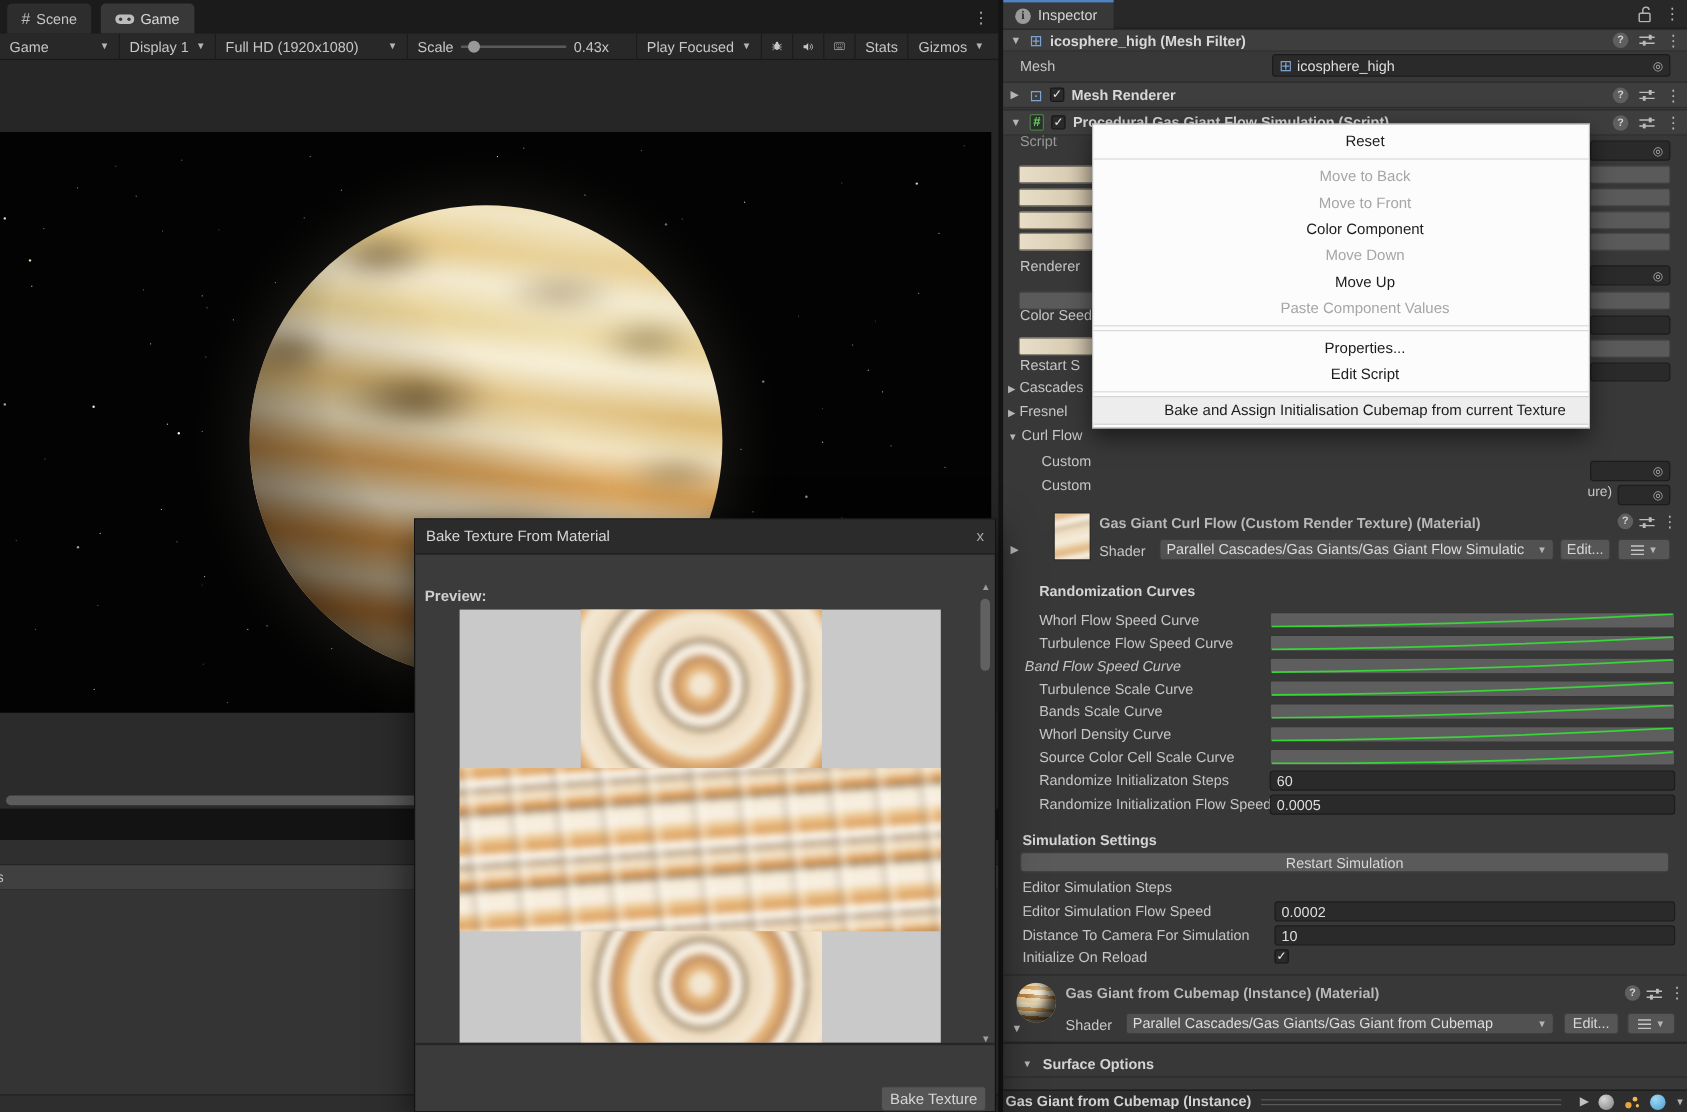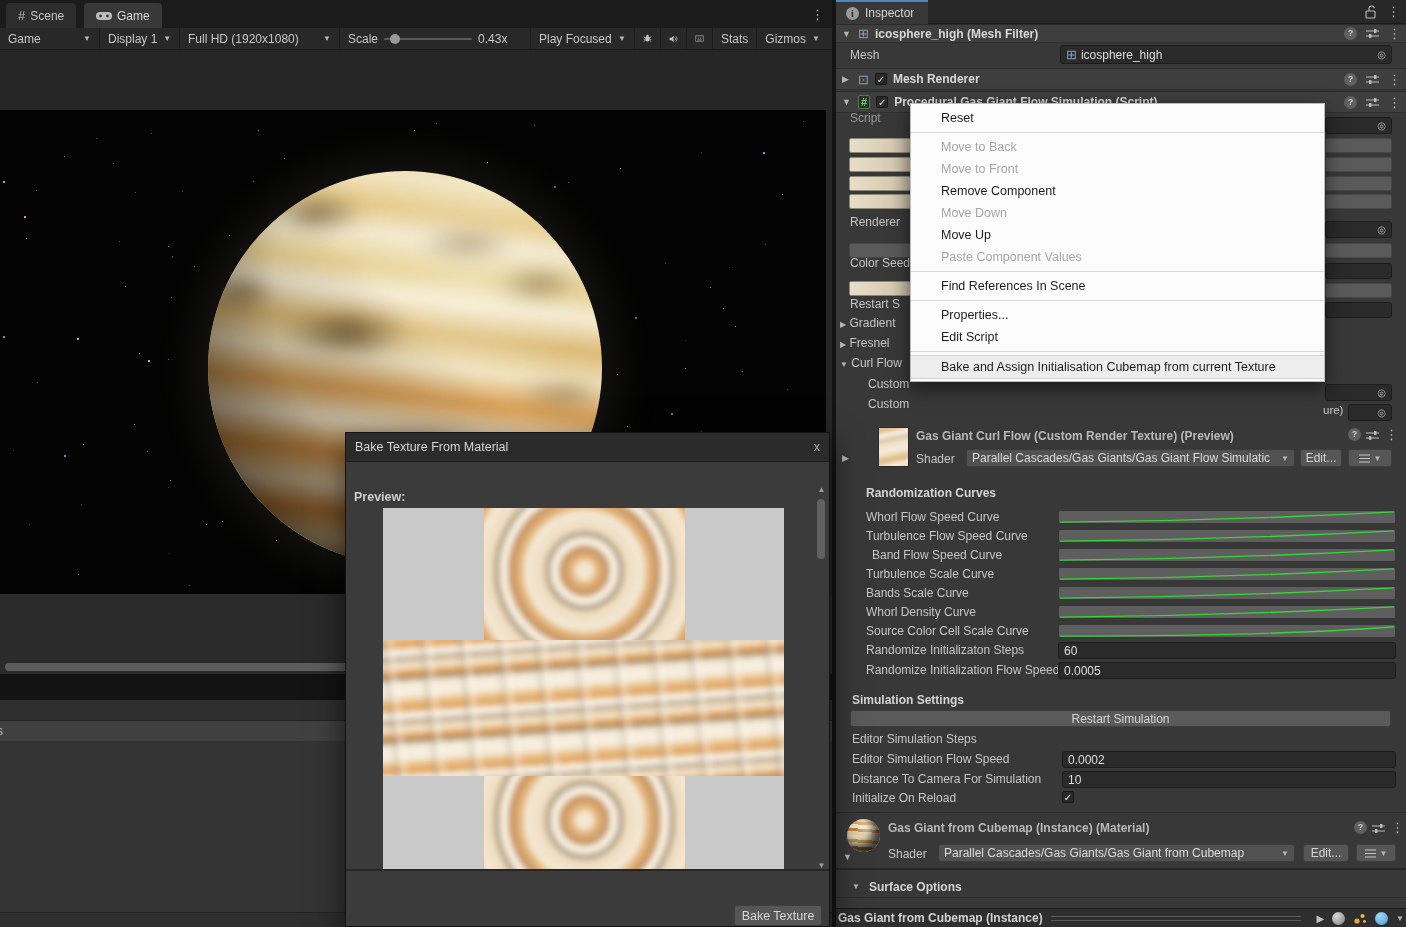--- a/index.html
+++ b/index.html
@@ -99,21 +99,21 @@
   .thumb-planet { position:absolute; border-radius:50%; overflow:hidden;
     background:
       radial-gradient(circle at 62% 30%, rgba(255,255,240,0.5) 0%, rgba(255,255,240,0) 40%),
       repeating-linear-gradient(184deg,#e9dcbb 0 4px,#d8a45e 4px 7px,#f0e6ca 7px 11px,#b98044 11px 14px,#e5cfa2 14px 18px),
       #e5d2a8; box-shadow:inset -6px -7px 10px rgba(0,0,0,0.75); }
   .sec-title { position:absolute; font-weight:bold; color:#d4d4d4; white-space:nowrap; }
 
   
   .cmenu { position:absolute; left:74px; top:103px; width:415px; background:#fcfcfc; border:1px solid #bdbdbd;
            box-shadow:0 7px 18px rgba(0,0,0,0.55); padding-top:3px; padding-bottom:2px; z-index:60; }
-  .cm-item { height:22px; line-height:22px; padding-left:30px; color:#1c1c1c; font-size:12.5px; white-space:nowrap; }
+  .cm-item { height:22px; line-height:22px; padding-left:40px; color:#1c1c1c; font-size:12.5px; white-space:nowrap;text-align:center; }
   .cm-item.disabled { color:#a6a6a6; }
   .cm-item.hl { background:#ededed; border-top:1px solid #d4d4d4; border-bottom:1px solid #d4d4d4; height:24px; line-height:22px; }
   .cm-sep { height:1px; background:#d9d9d9; margin:3px 0; }
 
   
   .pv-bar { position:absolute; left:0; top:908px; width:570px; height:19px; background:#2e2e2e; border-top:1px solid #191919; display:flex; align-items:center; }
   .pv-title { font-weight:bold; color:#d2d2d2; margin-left:2px; white-space:nowrap; }
   .drag-lines { width:250px; height:5px; border-top:1px solid #5a5a5a; border-bottom:1px solid #5a5a5a; margin-left:8px; }
   .pv-icons { margin-left:auto; display:flex; align-items:center; gap:8px; padding-right:2px; color:#c0c0c0; }
   .sph { width:13px; height:13px; border-radius:50%; }
@@ -392,21 +392,21 @@
     <div class="lbl dim" style="left:14px; top:111px;">Script</div>
     <div class="creamfield" style="left:13px; top:138px; width:62px; height:15px;"></div>
     <div class="creamfield" style="left:13px; top:157px; width:62px; height:15px;"></div>
     <div class="creamfield" style="left:13px; top:176px; width:62px; height:15px;"></div>
     <div class="creamfield" style="left:13px; top:194px; width:62px; height:15px;"></div>
     <div class="lbl" style="left:14px; top:215px;">Renderer</div>
     <div class="grayfield" style="left:13px; top:243px; width:62px; height:15px;"></div>
     <div class="lbl" style="left:14px; top:256px;">Color Seed</div>
     <div class="creamfield" style="left:13px; top:281px; width:62px; height:15px;"></div>
     <div class="lbl" style="left:14px; top:297px;">Restart S</div>
-    <div class="lbl" style="left:4px; top:316px;"><span class="fold" style="font-size:8px;">▶</span> <span>Gradient</span></div>
+    <div class="lbl" style="left:4px; top:316px;"><span class="fold" style="font-size:8px;">▶</span> <span>Cascades</span></div>
     <div class="lbl" style="left:4px; top:336px;"><span class="fold" style="font-size:8px;">▶</span> <span>Fresnel</span></div>
     <div class="lbl" style="left:4px; top:356px;"><span class="fold" style="font-size:8px;">▼</span> <span>Curl Flow</span></div>
     <div class="lbl" style="left:32px; top:377px;">Custom</div>
     <div class="lbl" style="left:32px; top:397px;">Custom</div>
 
     <div class="field" style="left:489px; top:117px; width:67px; height:17px;">
         <span class="picker">◎</span>
       </div>
     <div class="grayfield" style="left:489px; top:138px; width:67px; height:15px;"></div>
     <div class="grayfield" style="left:489px; top:157px; width:67px; height:15px;"></div>
@@ -423,21 +423,21 @@
         <span class="picker">◎</span>
       </div>
     <div class="lbl" style="left:487px; top:404px; font-size:11.5px;">ure)</div>
     <div class="field" style="left:512px; top:404px; width:44px; height:17px;">
         <span class="picker">◎</span>
       </div>
 
     <div class="thumb-tex" style="left:42px; top:427px; width:31px; height:40px;">
         <div></div>
       </div>
-    <div class="lbl" style="left:80px; top:429px; color:#b9b9b9; font-weight:bold;">Gas Giant Curl Flow (Custom Render Texture) (Preview)</div>
+    <div class="lbl" style="left:80px; top:429px; color:#b9b9b9; font-weight:bold;">Gas Giant Curl Flow (Custom Render Texture) (Material)</div>
     <span class="help-ic abs" style="left:512px; top:428px;">?</span>
     <svg class="mini abs" style="left:530px; top:430px;" width="13" height="11" viewBox="0 0 13 11">
       <path d="M0 3 H13 M0 8 H13" stroke="#bcbcbc" stroke-width="1.2"></path>
         <rect x="8" y="1" width="2.4" height="4" fill="#bcbcbc"></rect>
         <rect x="3" y="6" width="2.4" height="4" fill="#bcbcbc"></rect>
     </svg>
     <span class="kebab abs" style="left:549px; top:427px;">⋮</span>
     <span class="fold abs" style="left:6px; top:453px;">▶</span>
     <div class="lbl" style="left:80px; top:452px;">Shader</div>
     <div class="dropdown" style="position:absolute; left:130px; top:449px; width:329px; height:18px;">
@@ -450,21 +450,21 @@
     <div class="btn" style="position:absolute; left:512px; top:449px; width:44px; height:18px; gap:4px;">
       <svg class="mini" width="11" height="9" viewBox="0 0 11 9">
           <path d="M0 1 H11 M0 4.5 H11 M0 8 H11" stroke="#c6c6c6" stroke-width="1.2"></path>
         </svg>
       <span class="caret">▼</span>
     </div>
 
     <div class="sec-title" style="left:30px; top:486px;">Randomization Curves</div>
     <div class="lbl" style="left:30px; top:510px;">Whorl Flow Speed Curve</div>
     <div class="lbl" style="left:30px; top:529px;">Turbulence Flow Speed Curve</div>
-    <div class="lbl" style="left:36px; top:548px;">Band Flow Speed Curve</div>
+    <div class="lbl" style="left:18px; top:548px;font-style:italic;">Band Flow Speed Curve</div>
     <div class="lbl" style="left:30px; top:567px;">Turbulence Scale Curve</div>
     <div class="lbl" style="left:30px; top:586px;">Bands Scale Curve</div>
     <div class="lbl" style="left:30px; top:605px;">Whorl Density Curve</div>
     <div class="lbl" style="left:30px; top:624px;">Source Color Cell Scale Curve</div>
     <div class="curve-field" style="left:222px; top:510px; width:338px; height:14px;">
         <svg viewBox="0 0 338 14" preserveAspectRatio="none">
           <path d="M1,13 C110,12 240,7 337,1" fill="none" stroke="#38d438" stroke-width="1.7"></path>
         </svg>
       </div>
     <div class="curve-field" style="left:222px; top:529px; width:338px; height:14px;">
@@ -569,26 +569,25 @@
         <span class="sph" style="background:radial-gradient(circle at 35% 30%, #9fd8f5, #4a9cd0);"></span>
         <span class="caret">▼</span>
       </span>
     </div>
 
     <div class="cmenu">
       <div class="cm-item">Reset</div>
       <div class="cm-sep"></div>
       <div class="cm-item disabled">Move to Back</div>
       <div class="cm-item disabled">Move to Front</div>
-      <div class="cm-item">Remove Component</div>
+      <div class="cm-item">Color Component</div>
       <div class="cm-item disabled">Move Down</div>
       <div class="cm-item">Move Up</div>
       <div class="cm-item disabled">Paste Component Values</div>
       <div class="cm-sep"></div>
-      <div class="cm-item">Find References In Scene</div>
       <div class="cm-sep"></div>
       <div class="cm-item">Properties...</div>
       <div class="cm-item">Edit Script</div>
       <div class="cm-sep"></div>
       <div class="cm-item hl">Bake and Assign Initialisation Cubemap from current Texture</div>
     </div>
   </div>
 
   <div class="dialog">
     <div class="dlg-title">

